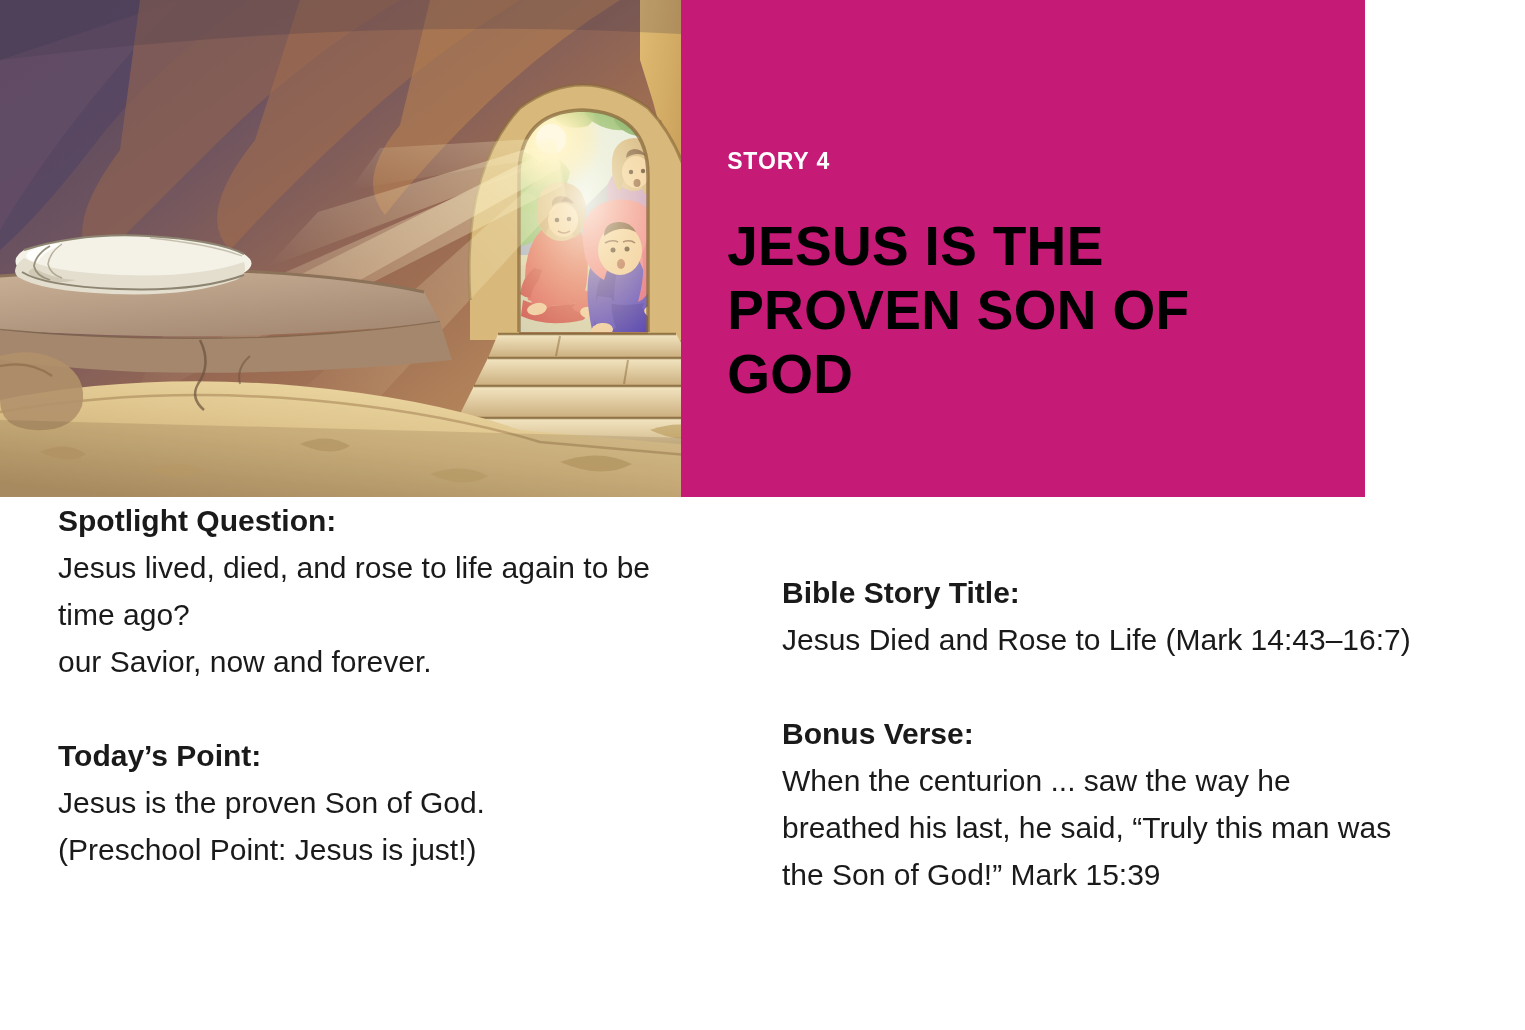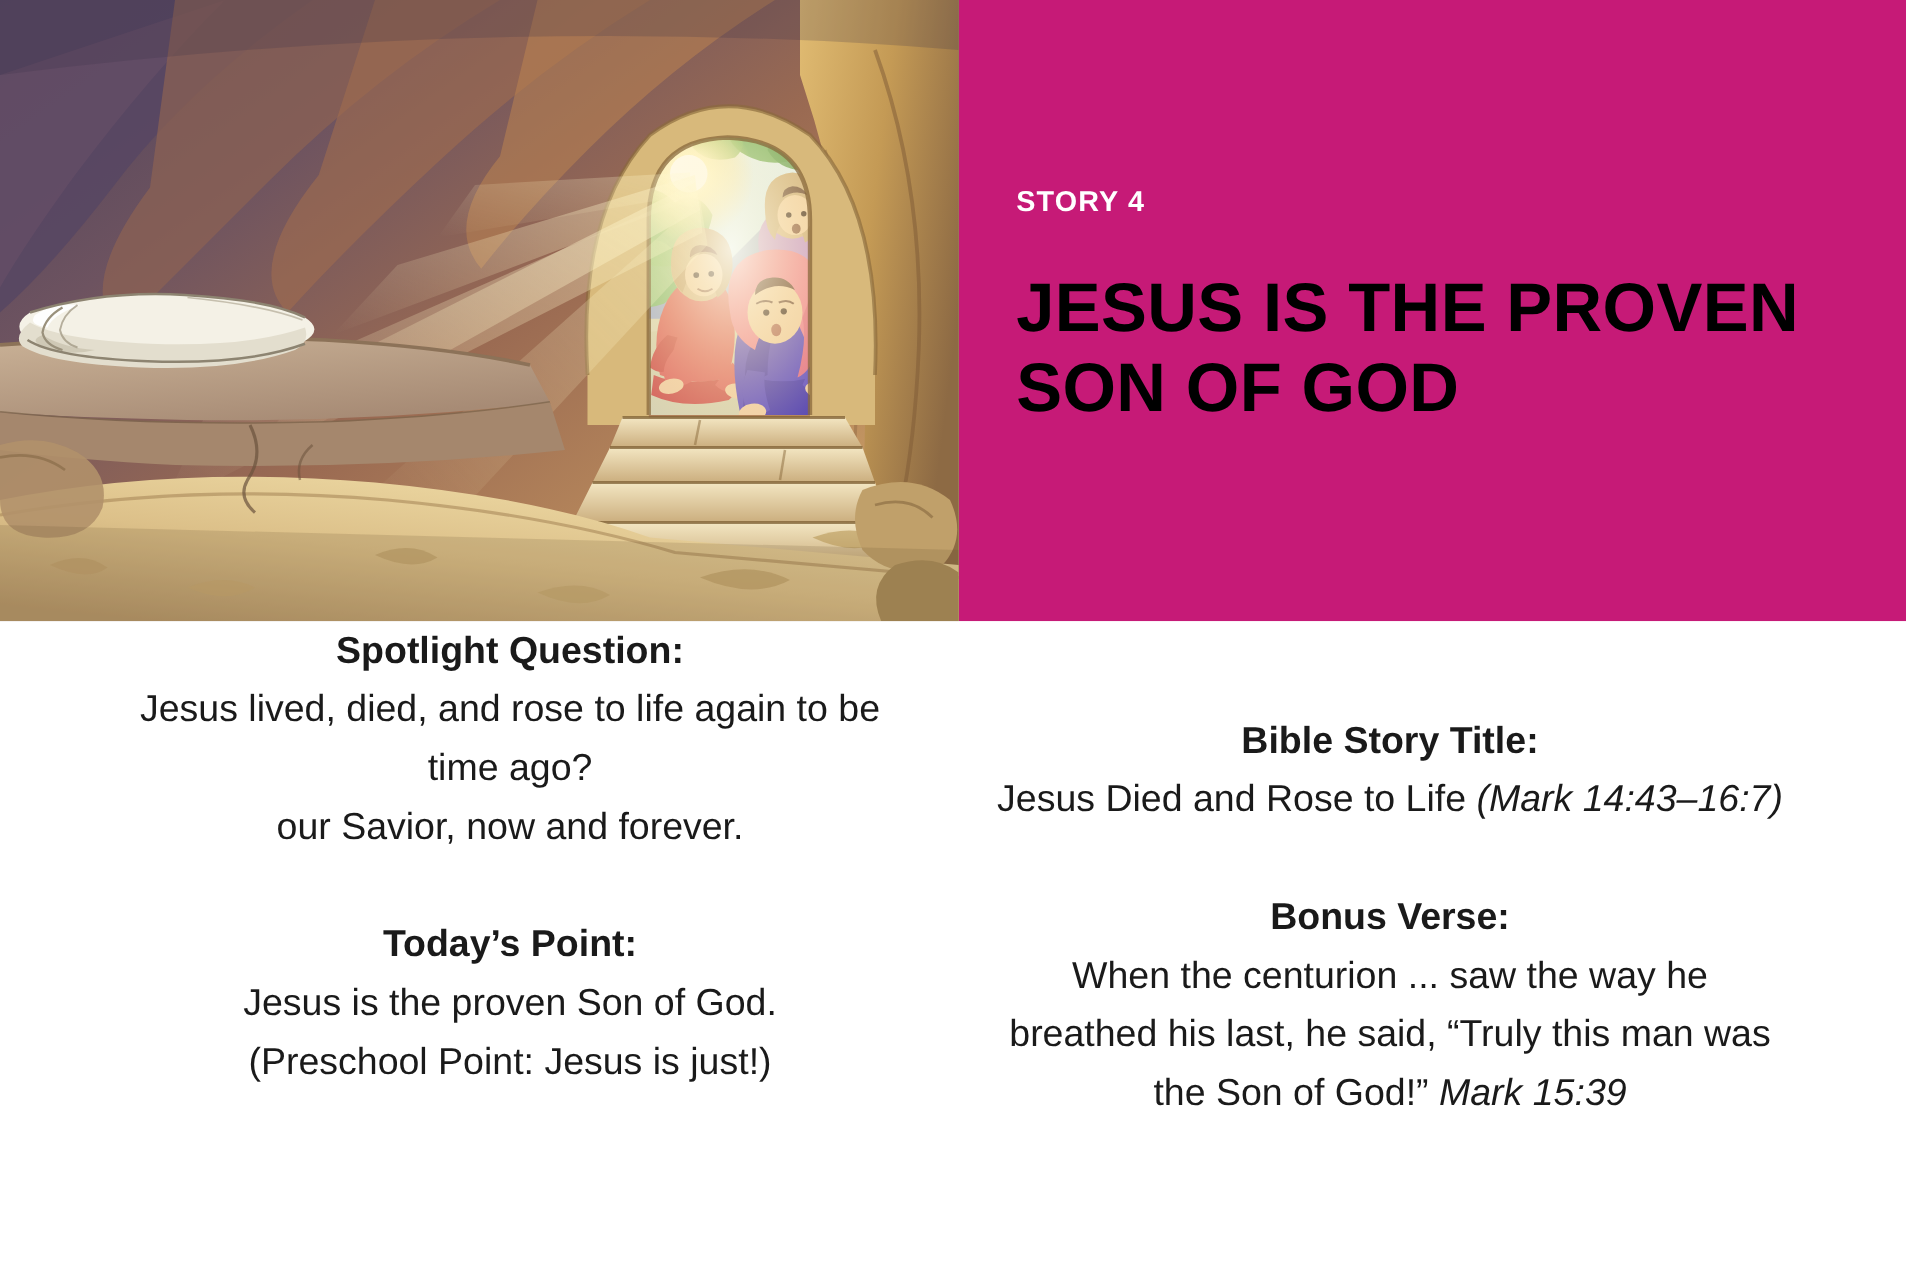--- a/index.html
+++ b/index.html
@@ -11,21 +11,21 @@
     width: 1525px;
     height: 1030px;
     overflow: hidden;
     font-family: "Liberation Sans", sans-serif;
     color: #1a1a1a;
   }
 
   
   .header {
     position: relative;
-    width: 1525px;
+    width: 1365px;
     height: 497px;
     display: flex;
   }
 
   
   .illus {
     position: relative;
     width: 767px;
     height: 497px;
     overflow: hidden;
@@ -70,28 +70,28 @@
   .col {
     position: absolute;
     font-size: 30px;
     line-height: 47px;
   }
   .col-left  { left: 58px;  top: 548px; width: 700px; }
   .col-right { left: 782px; top: 620px; width: 660px; }
   .col-left  { top: 0; }
   .col-right { top: 72px; }
 
-  .block { margin: 0 0 0 0; text-align: center; }
+  .block { margin: 0 0 0 0; }
   .block + .block { margin-top: 47px; }
   .lbl {
     font-weight: 700;
     margin: 0;
   }
   .txt { margin: 0; }
-  .ref { font-style: italic; }
+  .ref { }
 </style>
 </head>
 <body>
 
 <div class="header">
 
   <div class="illus">
     <svg viewBox="0 0 767 497" preserveAspectRatio="none">
       <defs>
         <linearGradient id="caveTop" x1="0" y1="0" x2="1" y2="0.9">

